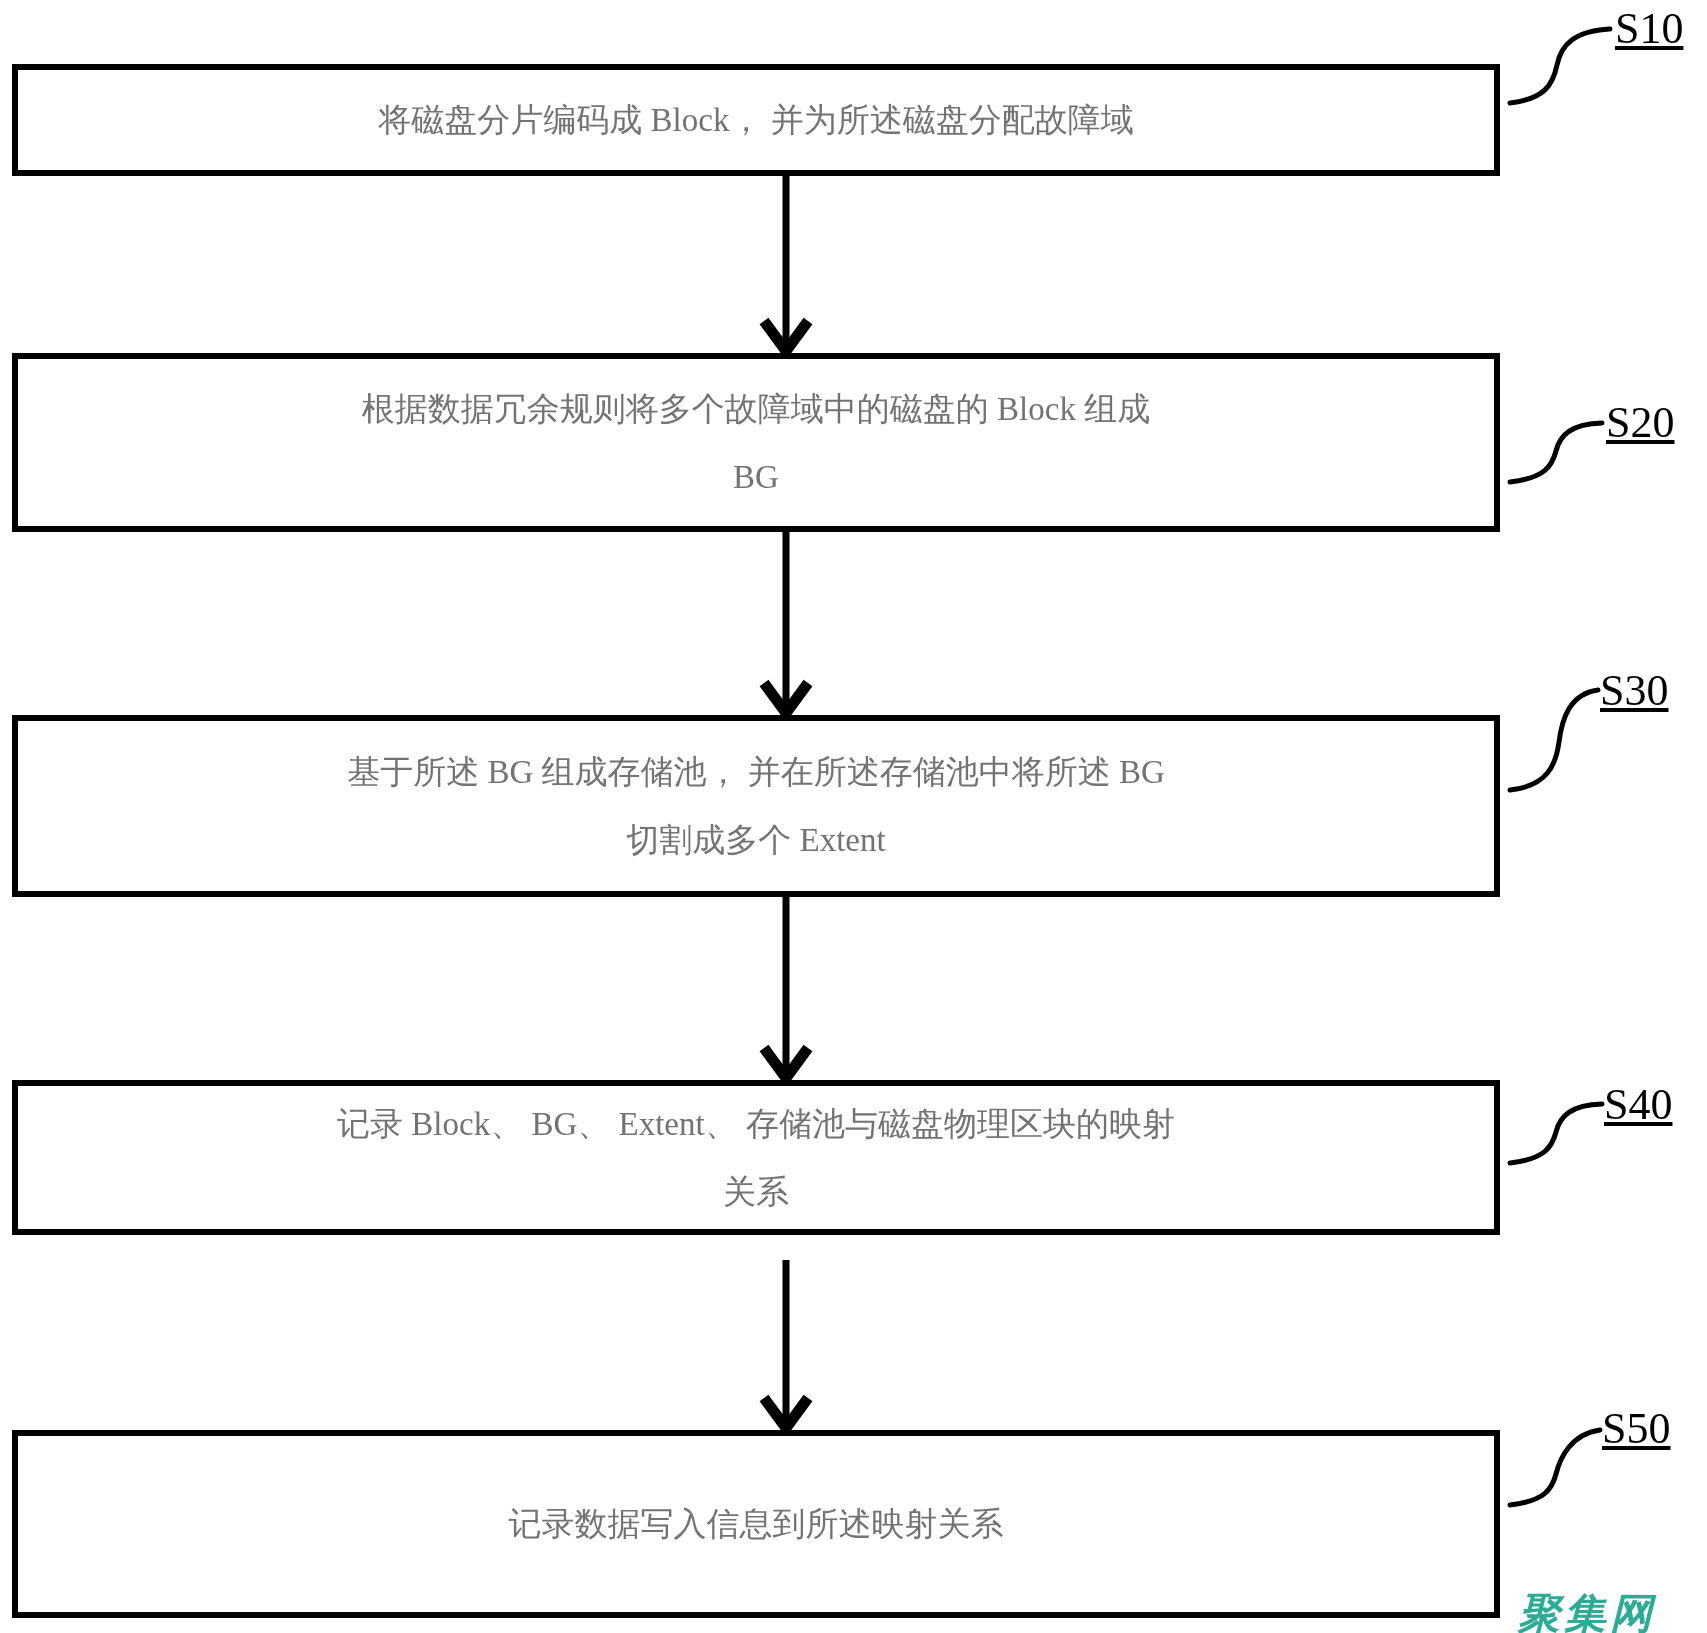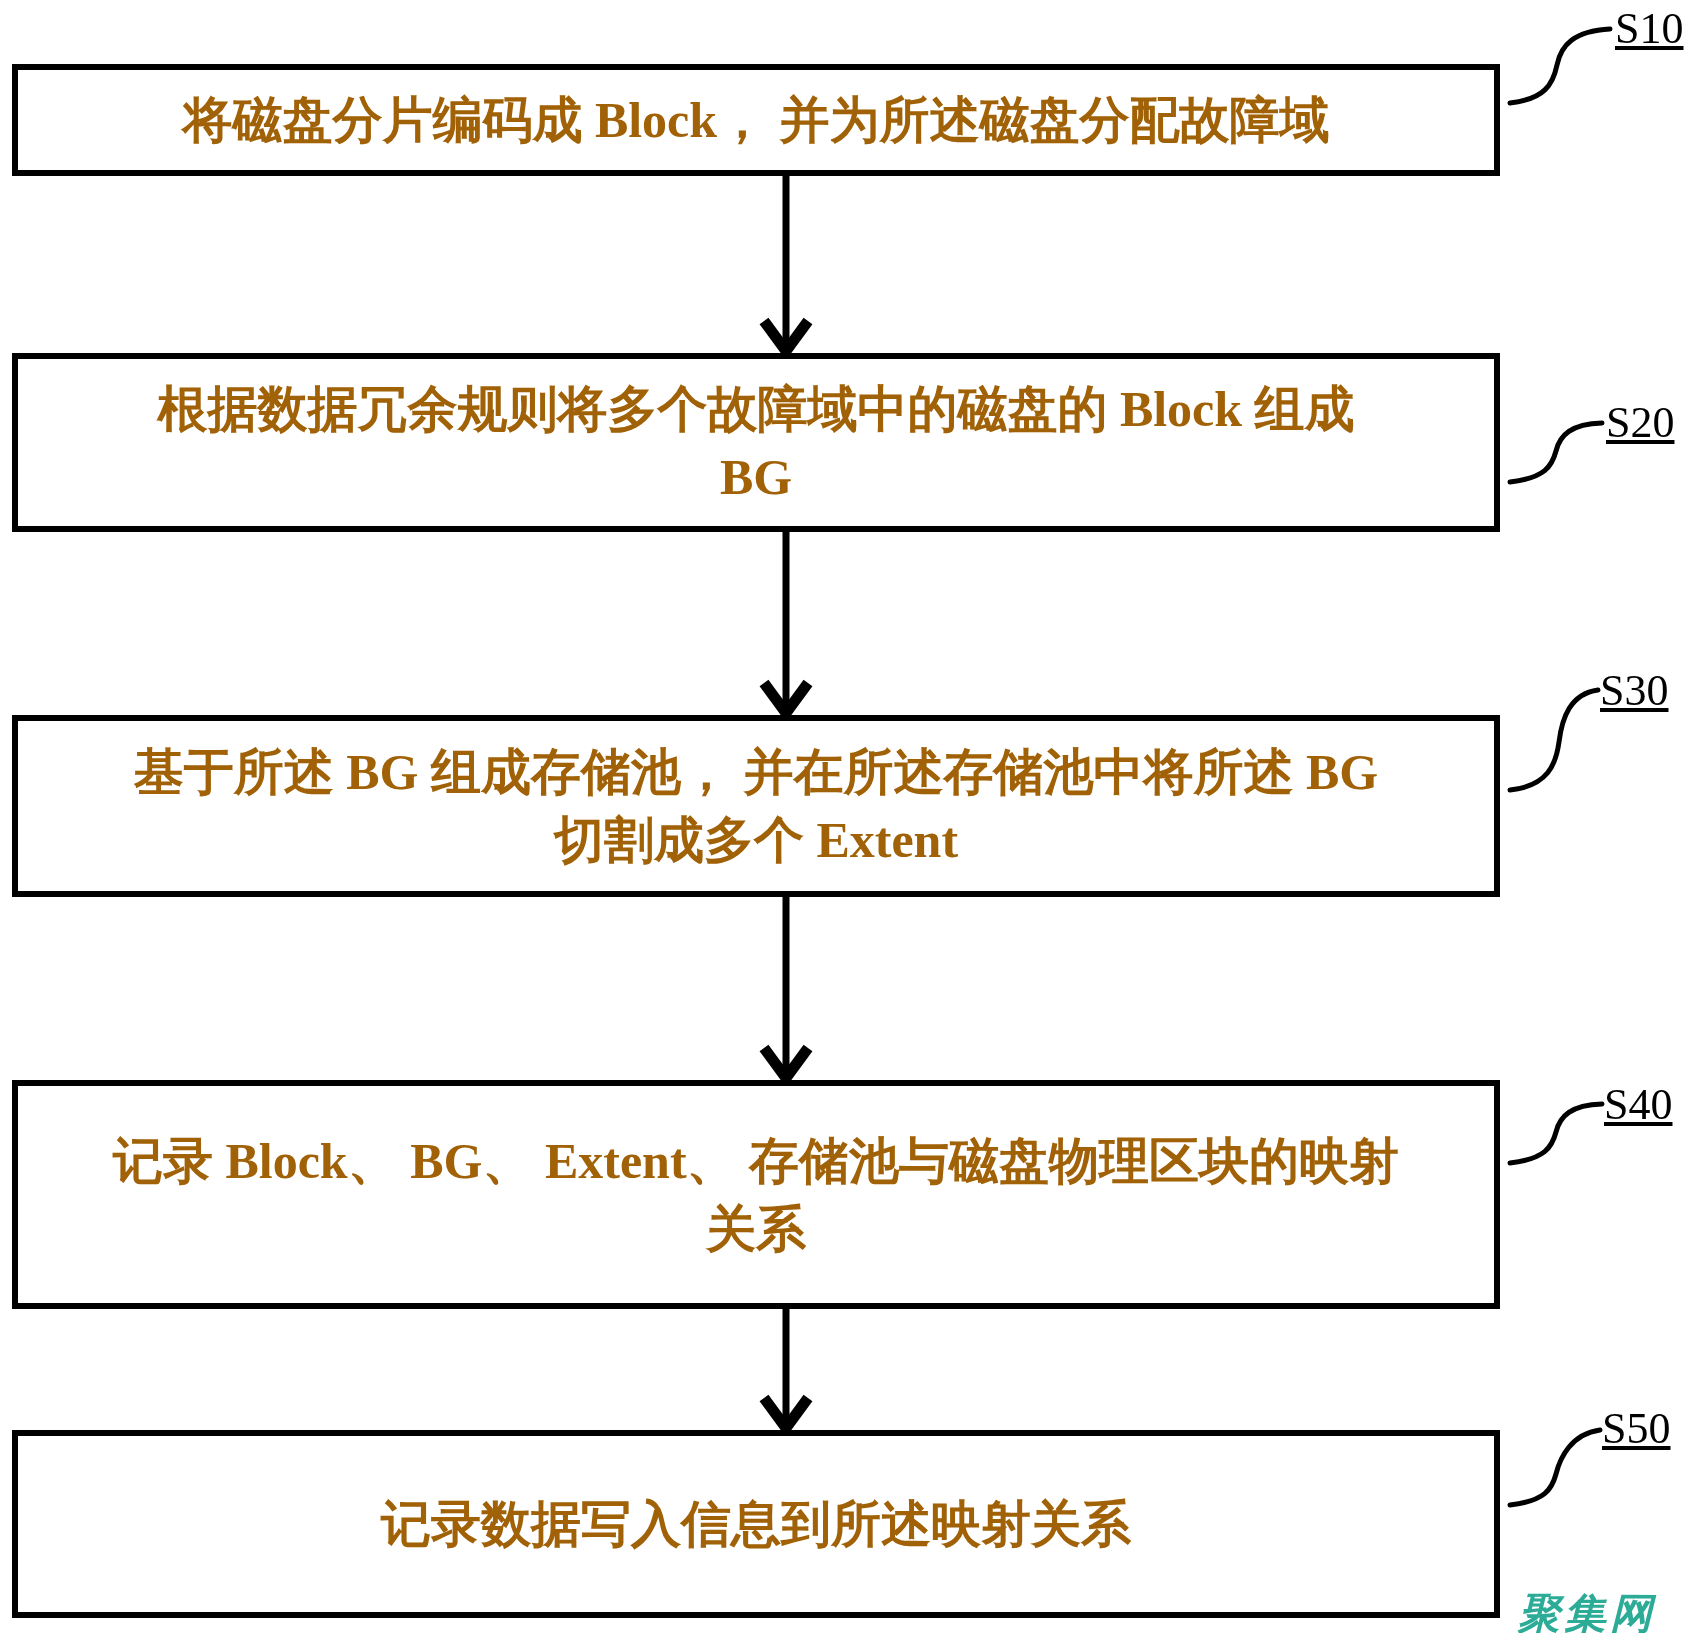--- a/index.html
+++ b/index.html
@@ -29,26 +29,25 @@
     width: 1488px;
     border: 6px solid #000;
     box-sizing: border-box;
     display: flex;
     flex-direction: column;
     justify-content: center;
     align-items: center;
     background: #ffffff;
   }
   .box .line {
-    font-size: 50px;
+    font-size: 33px;
     line-height: 68px;
-    color: #a16207;
+    color: #737373;
     text-align: center;
     white-space: nowrap;
-    font-weight: bold;
   }
   .slabel {
     position: absolute;
     font-size: 44px;
     line-height: 46px;
     color: #000;
     font-family: "Liberation Serif", "DejaVu Serif", serif;
     text-decoration: underline;
   }
   .watermark {
@@ -96,21 +95,21 @@
   <div class="box" style="top:353px; height:179px;align-items:center;">
     <div class="line">根据数据冗余规则将多个故障域中的磁盘的 Block 组成</div>
     <div class="line">BG</div>
   </div>
 
   <div class="box" style="top:715px; height:182px;">
     <div class="line">基于所述 BG 组成存储池， 并在所述存储池中将所述 BG</div>
     <div class="line">切割成多个 Extent</div>
   </div>
 
-  <div class="box" style="top:1080px; height:229px;">
+  <div class="box" style="top:1080px; height:155px;">
     <div class="line">记录 Block、 BG、 Extent、 存储池与磁盘物理区块的映射</div>
     <div class="line">关系</div>
   </div>
 
   <div class="box" style="top:1430px; height:188px;">
     <div class="line">记录数据写入信息到所述映射关系</div>
   </div>
 
   <div class="slabel" style="left:1615px; top:6px;">S10</div>
   <div class="slabel" style="left:1606px; top:400px;">S20</div>

